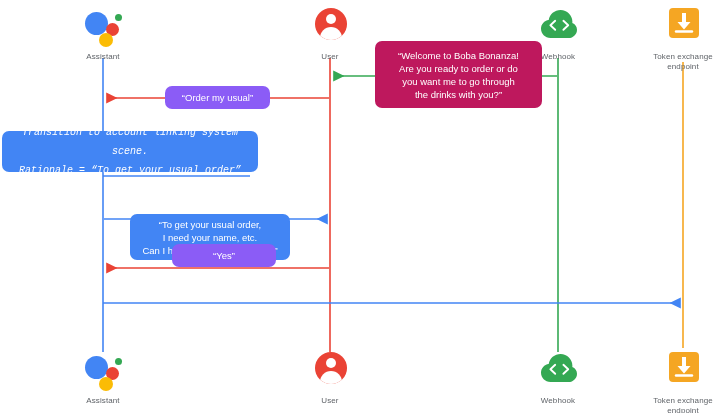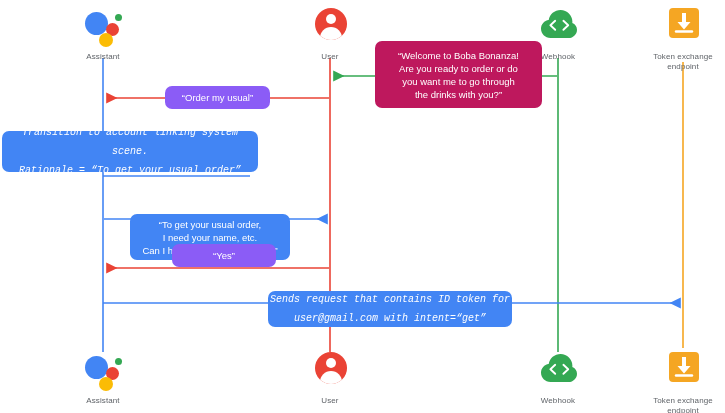--- a/index.html
+++ b/index.html
@@ -268,17 +268,14 @@
   </div>
 
   <div class="bubble bubble-blue" style="left:130px; top:214px; width:160px; height:46px;">
     <span class="bubble-text font-sans">“To get your usual order,<br>I need your name, etc.<br>Can I have those from Google?”</span>
   </div>
 
   <div class="bubble bubble-red" style="left:172px; top:244px; width:104px; height:23px;">
     <span class="bubble-text font-sans">“Yes”</span>
   </div>
 
-  <div class="bubble bubble-blue" style="left:268px; top:291px; width:244px; height:36px;">
-    <span class="bubble-text font-mono-italic">Sends request that contains ID token for<br>user@gmail.com with intent=“get”</span>
-  </div>
 
 </div>
 
 </body></html>

